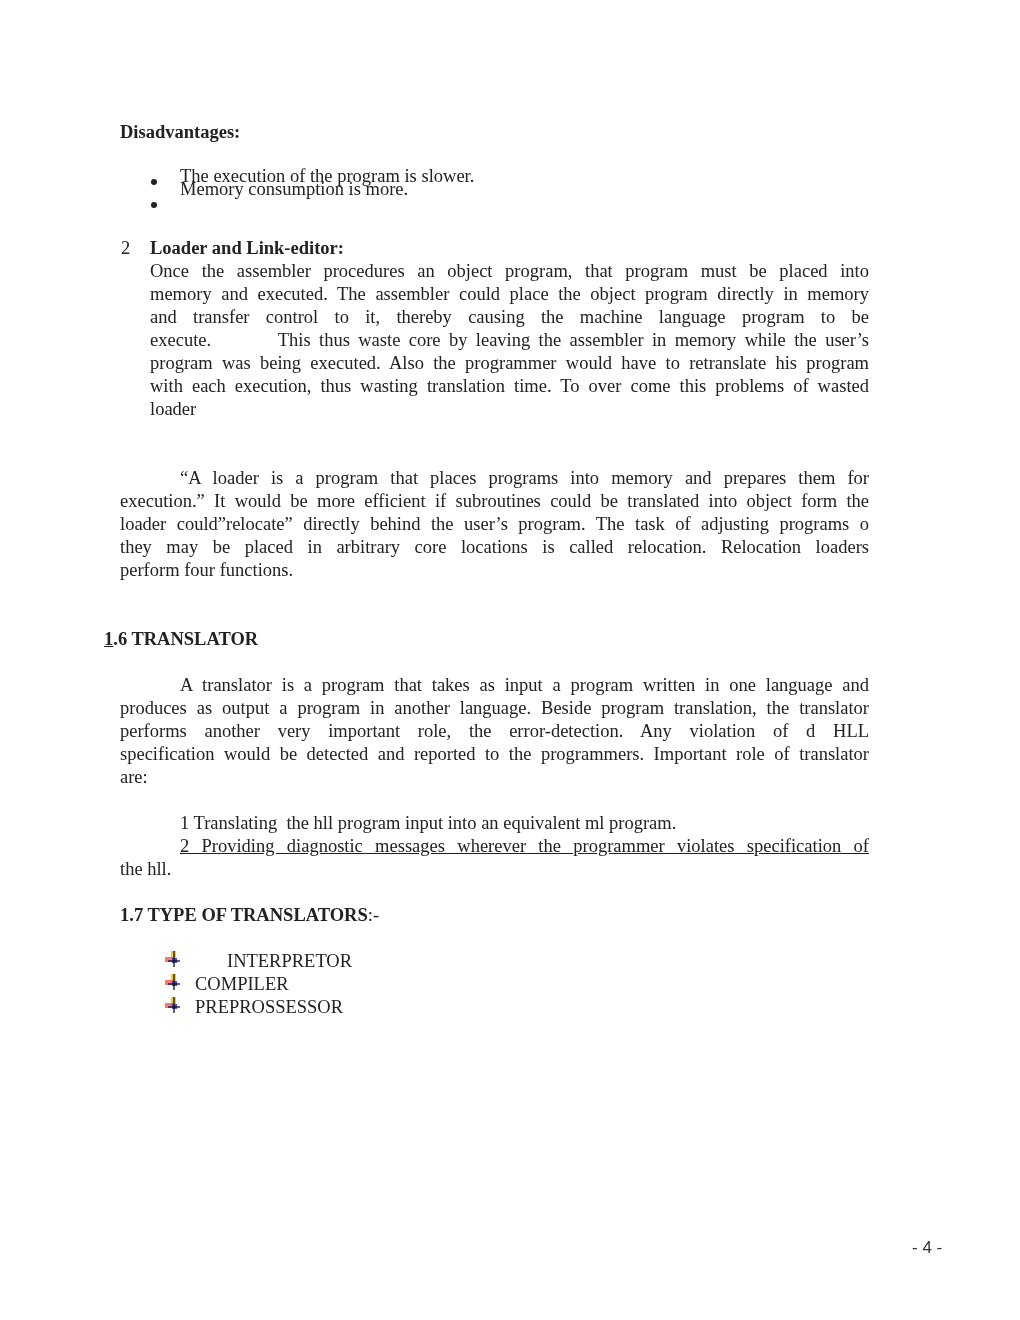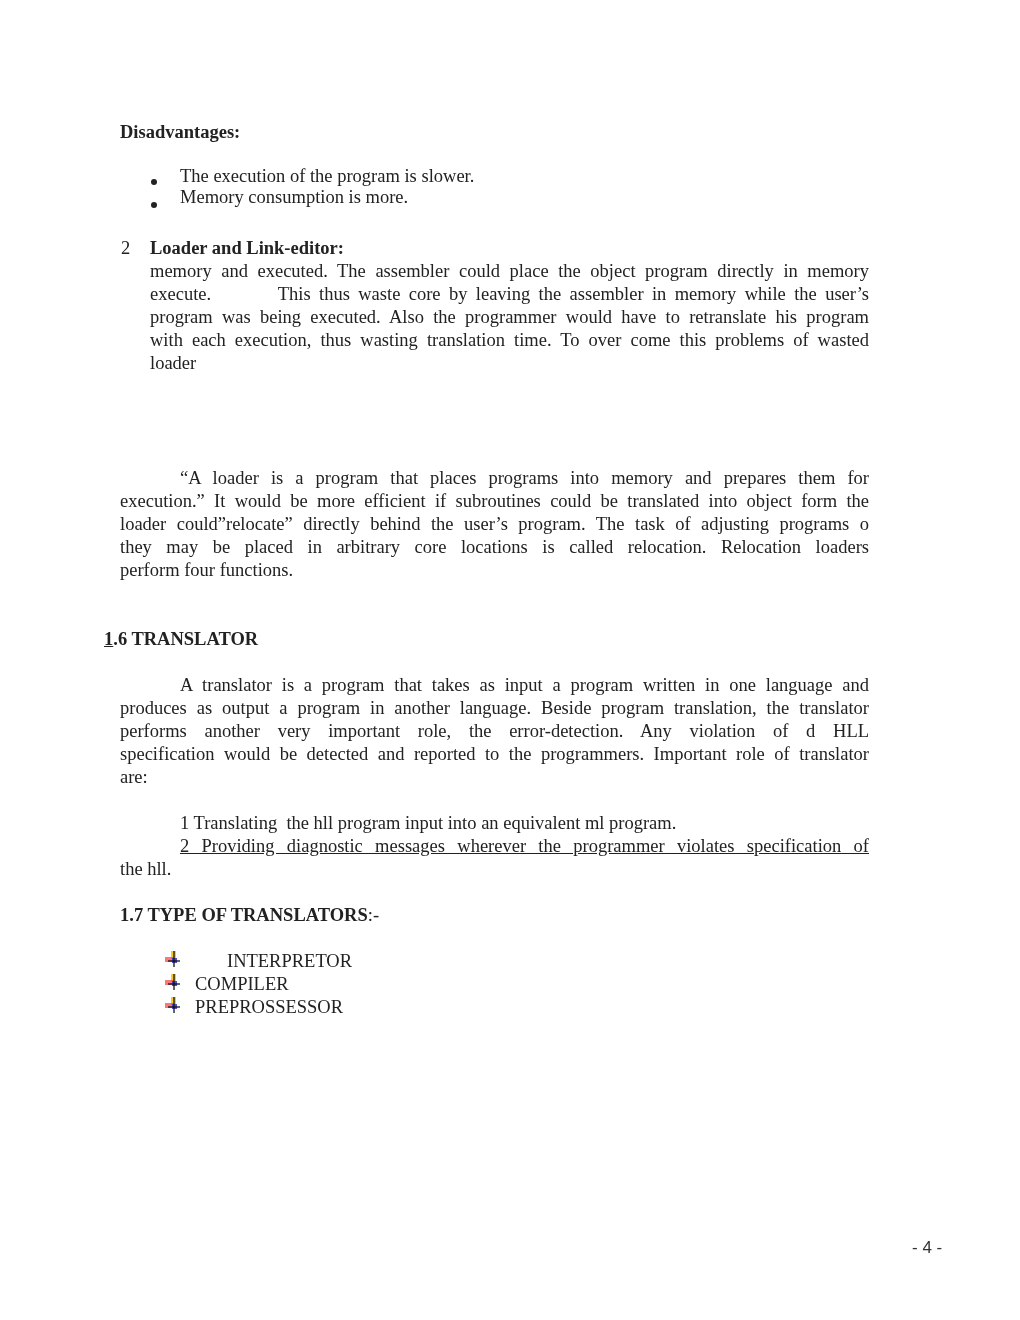--- a/index.html
+++ b/index.html
@@ -19,27 +19,29 @@
     .pagenum { position: absolute; font-family: "Liberation Sans", "DejaVu Sans", sans-serif; font-size: 17px; color: #333; }
   </style>
 </head>
 <body>
 
 <div class="line bold" style="left:120px; top:121px;">Disadvantages:</div>
 
 <div class="dot" style="left:151px; top:179px;"></div>
 <div class="line" style="left:180px; top:165px;">The execution of the program is slower.</div>
 <div class="dot" style="left:151px; top:202px;"></div>
-<div class="line" style="left:180px; top:186px;">Memory consumption is more.</div>
+<div class="line" style="left:180px; top:178px;">Memory consumption is more.</div>
 
 <div class="line" style="left:121px; top:237px;">2</div>
 <div class="line bold" style="left:150px; top:237px;">Loader and Link-editor:</div>
 
 <div class="just-block" style="left:150px; top:260px; width:719px;">
+  <span class="jl">Once the assembler procedures an object program, that program must be placed into</span>
   <span class="jl">memory and executed. The assembler could place the object program directly in memory</span>
+  <span class="jl">and transfer control to it, thereby causing the machine language program to be</span>
   <span class="jl" style="white-space:pre;">execute.        This thus waste core by leaving the assembler in memory while the user’s</span>
   <span class="jl">program was being executed. Also the programmer would have to retranslate his program</span>
   <span class="jl">with each execution, thus wasting translation time. To over come this problems of wasted</span>
   <span class="jl last">loader</span>
 </div>
 
 <div class="just-block" style="left:120px; top:467px; width:749px;">
   <span class="jl" style="padding-left:60px;">“A loader is a program that places programs into memory and prepares them for</span>
   <span class="jl">execution.” It would be more efficient if subroutines could be translated into object form the</span>
   <span class="jl">loader could”relocate” directly behind the user’s program. The task of adjusting programs o</span>

